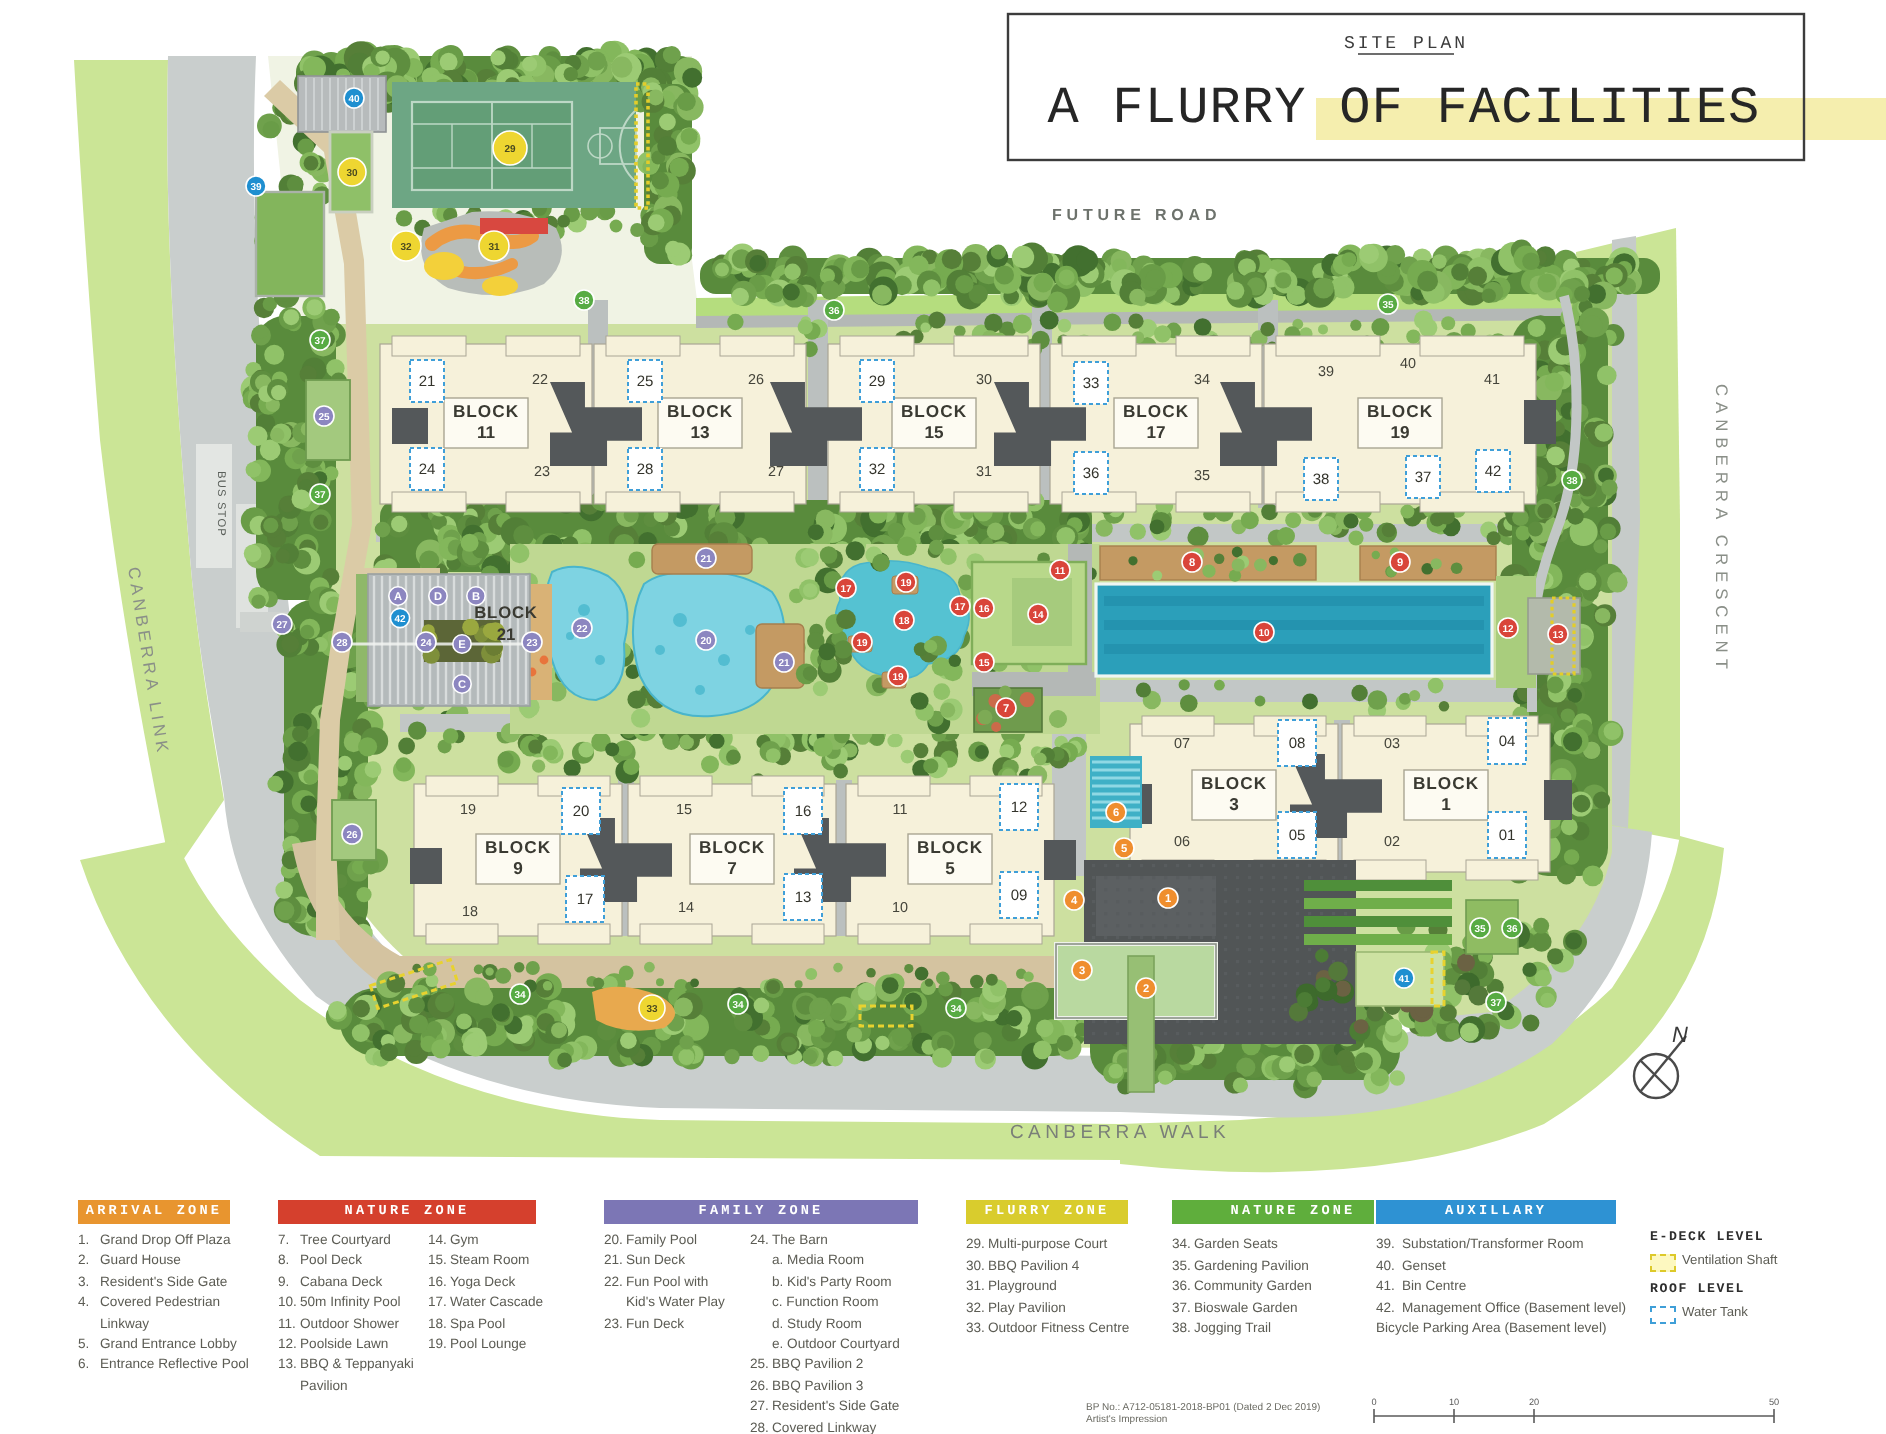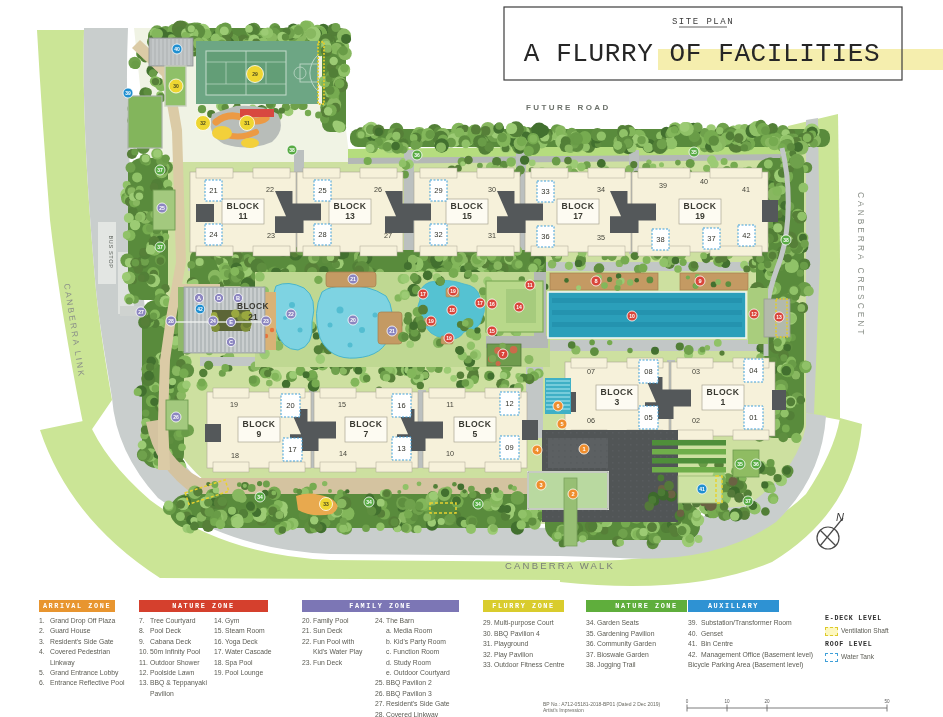--- a/index.html
+++ b/index.html
@@ -3333,21 +3333,21 @@
       <div style="position:absolute;left:586px;top:600px;width:81px;height:12px;background:#5fae3c;padding-left:20px;">
         <span style="display:block;text-align:center;color:#fff;font-size:6.8px;font-weight:bold;letter-spacing:1.6px;line-height:12px;font-family:'Liberation Mono',monospace;">NATURE ZONE</span>
       </div>
       <div style="position:absolute;left:586px;top:619.0px;font-size:6.8px;color:#5c5c54;"><span style="display:inline-block;width:11px;">34.</span><span style="display:inline-block;vertical-align:top;">Garden Seats</span></div>
       <div style="position:absolute;left:586px;top:629.6px;font-size:6.8px;color:#5c5c54;"><span style="display:inline-block;width:11px;">35.</span><span style="display:inline-block;vertical-align:top;">Gardening Pavilion</span></div>
       <div style="position:absolute;left:586px;top:640.2px;font-size:6.8px;color:#5c5c54;"><span style="display:inline-block;width:11px;">36.</span><span style="display:inline-block;vertical-align:top;">Community Garden</span></div>
       <div style="position:absolute;left:586px;top:650.8px;font-size:6.8px;color:#5c5c54;"><span style="display:inline-block;width:11px;">37.</span><span style="display:inline-block;vertical-align:top;">Bioswale Garden</span></div>
       <div style="position:absolute;left:586px;top:661.4px;font-size:6.8px;color:#5c5c54;"><span style="display:inline-block;width:11px;">38.</span><span style="display:inline-block;vertical-align:top;">Jogging Trail</span></div>
     </div>
     <div>
-      <div style="position:absolute;left:688px;top:600px;width:91px;height:12px;background:#2e92d3;">
+      <div style="position:absolute;left:688px;top:600px;width:120px;height:12px;background:#2e92d3;">
         <span style="display:block;text-align:center;color:#fff;font-size:6.8px;font-weight:bold;letter-spacing:1.6px;line-height:12px;font-family:'Liberation Mono',monospace;">AUXILLARY</span>
       </div>
       <div style="position:absolute;left:688px;top:619.0px;font-size:6.8px;color:#5c5c54;"><span style="display:inline-block;width:13px;">39.</span><span style="display:inline-block;vertical-align:top;">Substation/Transformer Room</span></div>
       <div style="position:absolute;left:688px;top:629.6px;font-size:6.8px;color:#5c5c54;"><span style="display:inline-block;width:13px;">40.</span><span style="display:inline-block;vertical-align:top;">Genset</span></div>
       <div style="position:absolute;left:688px;top:640.2px;font-size:6.8px;color:#5c5c54;"><span style="display:inline-block;width:13px;">41.</span><span style="display:inline-block;vertical-align:top;">Bin Centre</span></div>
       <div style="position:absolute;left:688px;top:650.8px;font-size:6.8px;color:#5c5c54;"><span style="display:inline-block;width:13px;">42.</span><span style="display:inline-block;vertical-align:top;">Management Office (Basement level)</span></div>
       <div style="position:absolute;left:688px;top:661.4px;font-size:6.8px;color:#5c5c54;">Bicycle Parking Area (Basement level)</div>
     </div>
     <div>
       <div style="position:absolute;left:825px;top:615px;font-size:6.6px;font-weight:bold;letter-spacing:.8px;color:#2e2e2e;font-family:'Liberation Mono',monospace;">E-DECK LEVEL</div>

